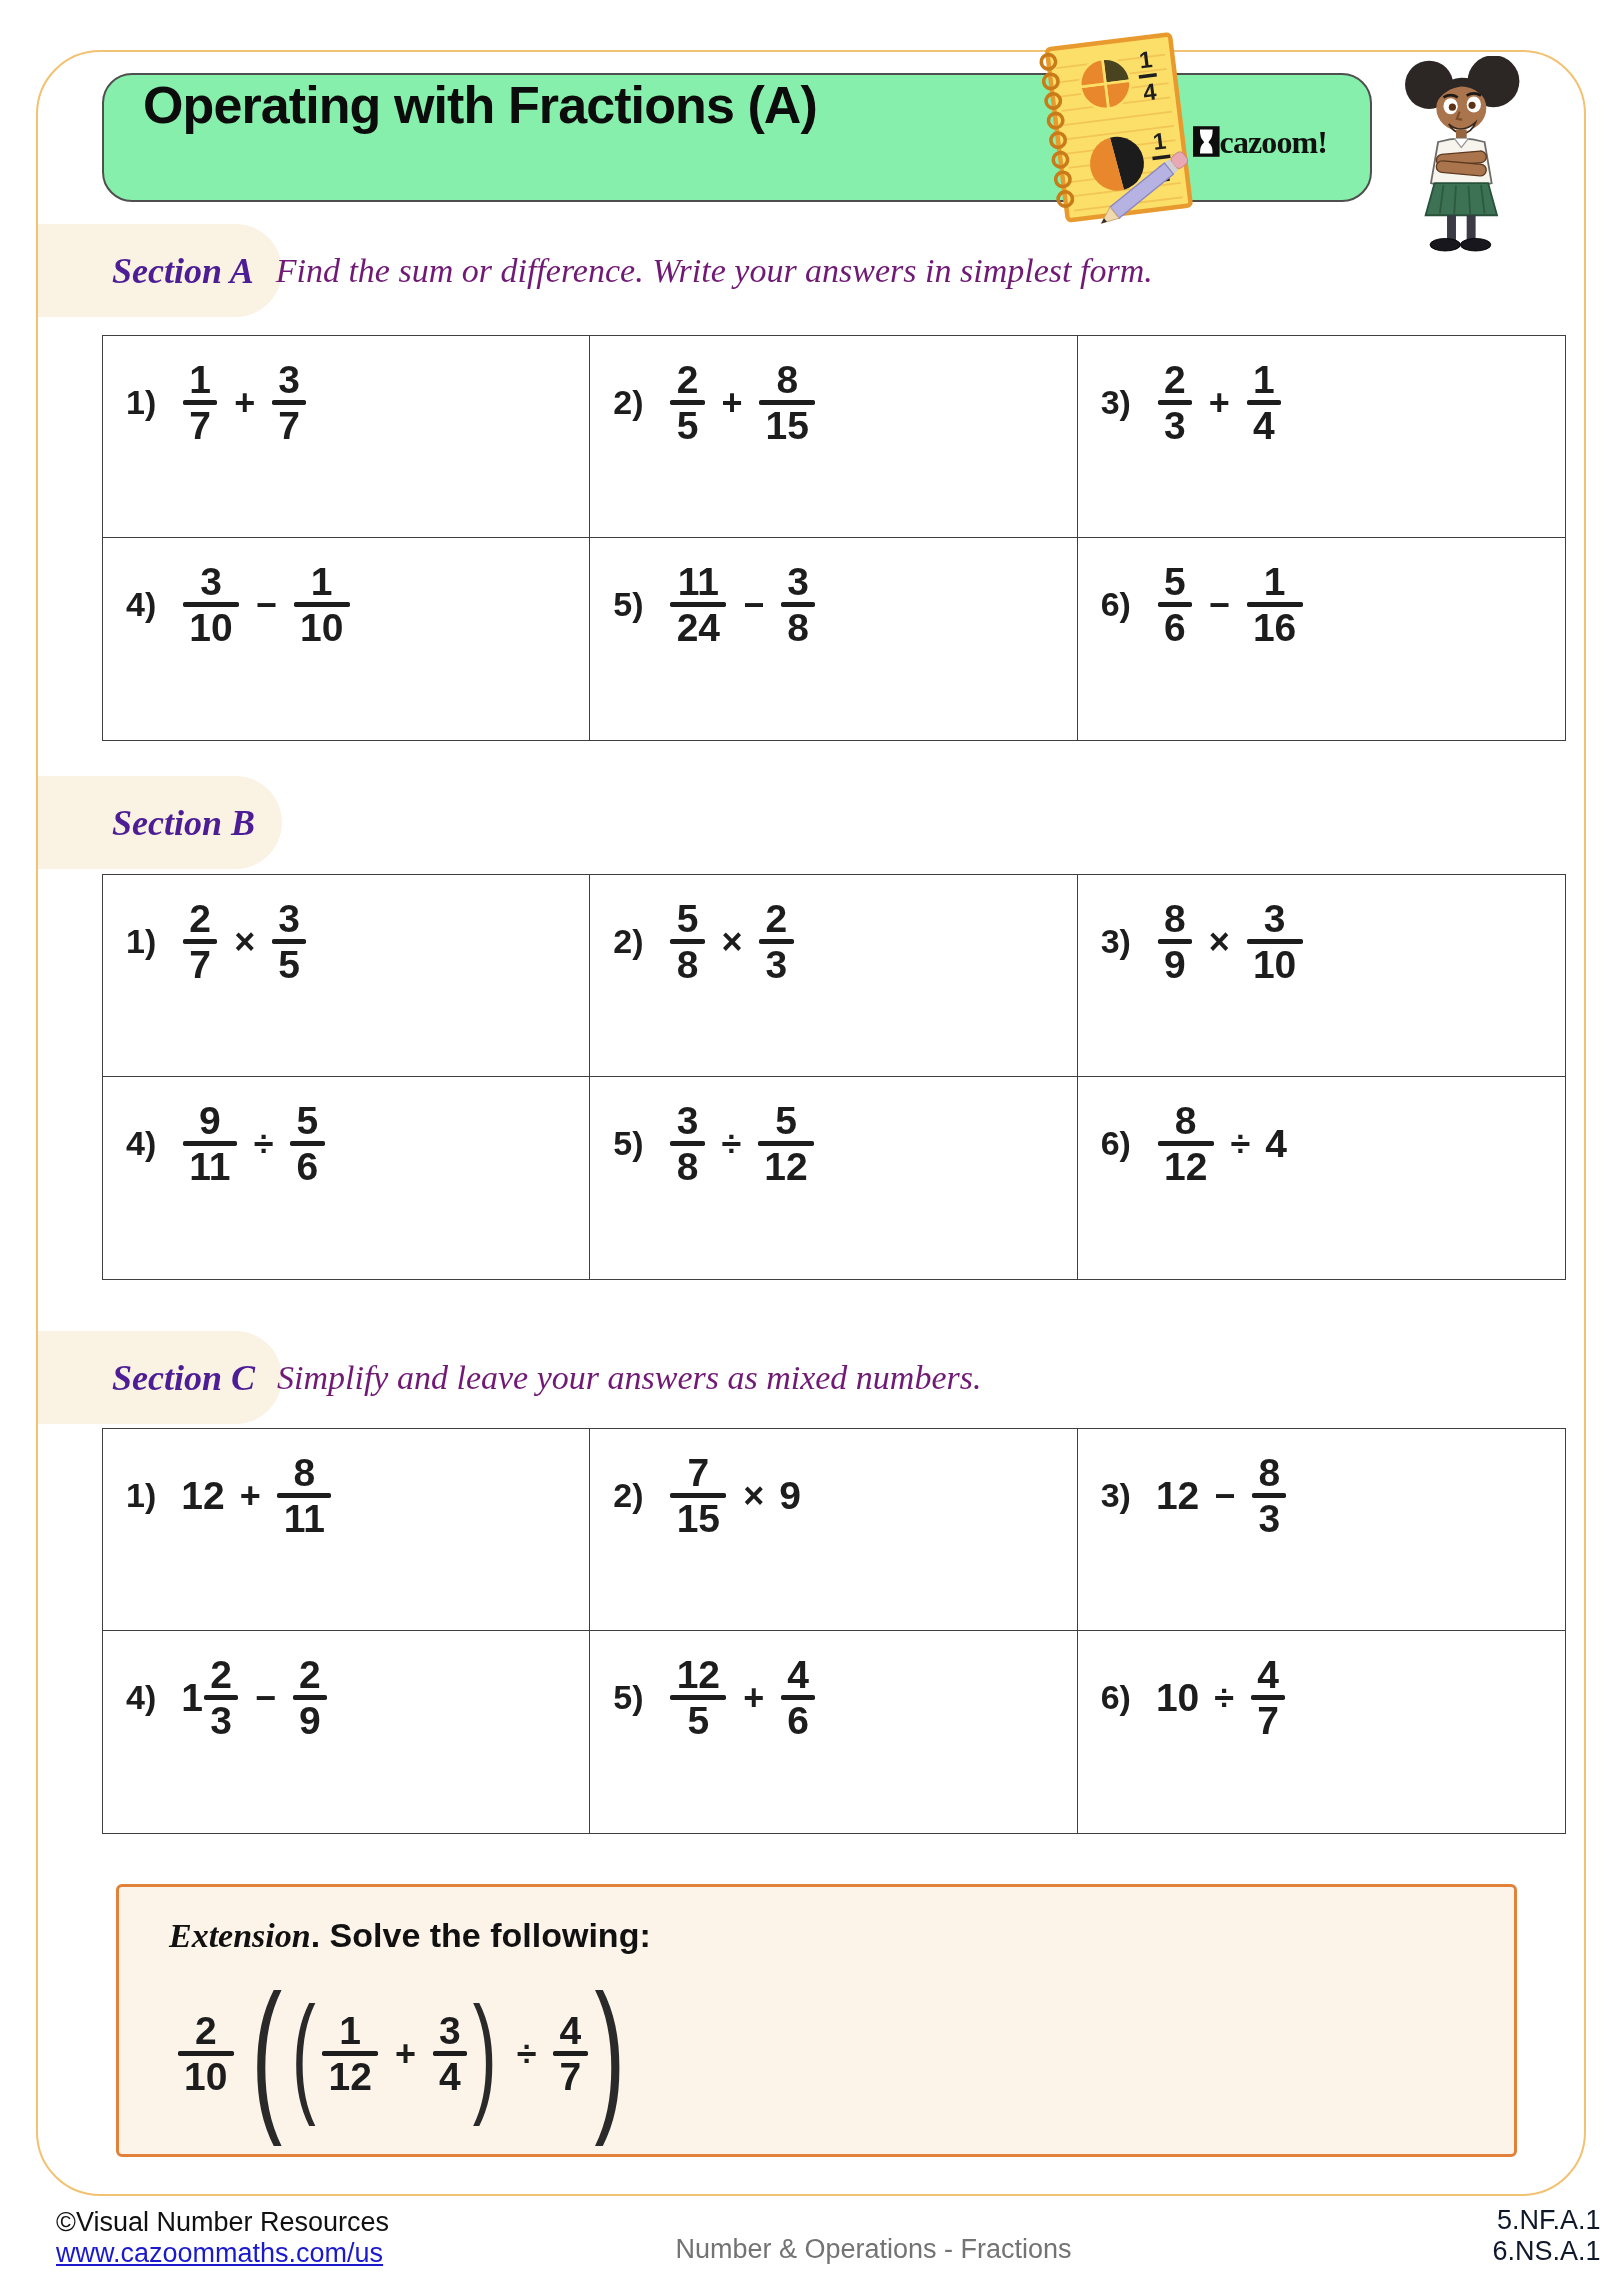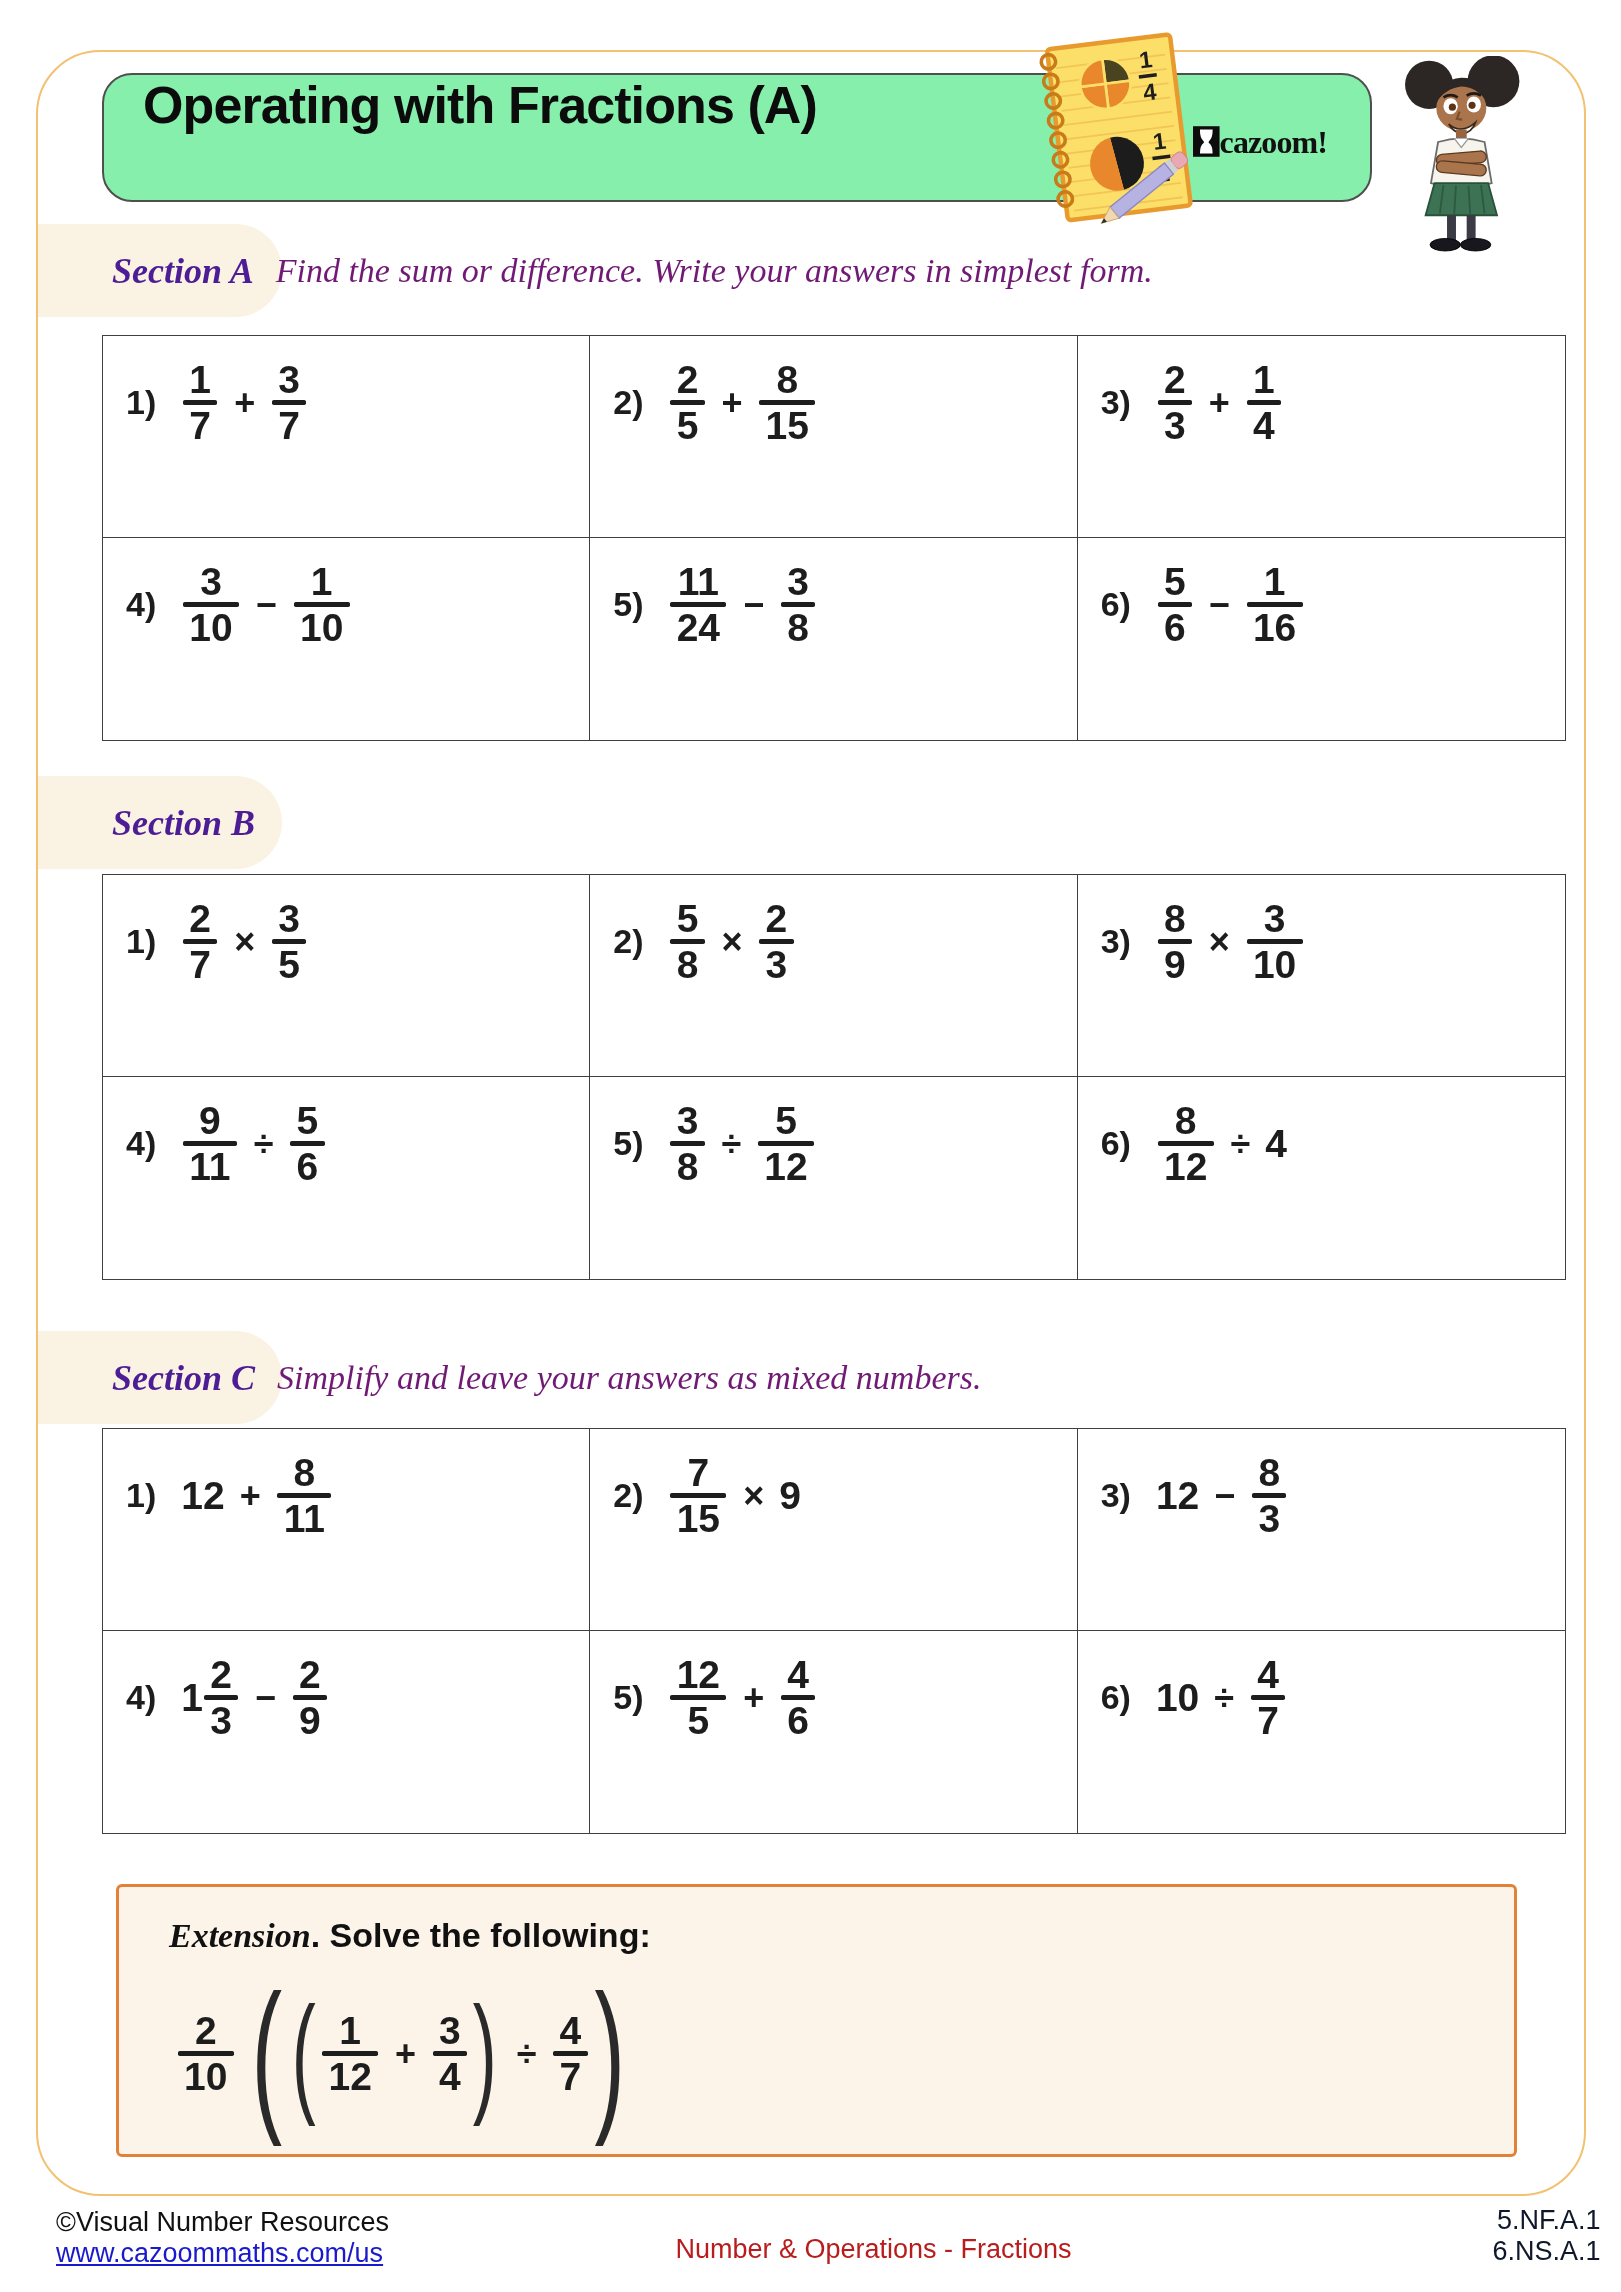--- a/index.html
+++ b/index.html
@@ -53,21 +53,21 @@
   .ext-rest{font:700 34px "Liberation Sans",sans-serif;color:#111;}
   .ext-expr{position:absolute;left:57px;top:77px;height:179px;display:flex;align-items:center;}
   .paren{font-family:"Liberation Sans",sans-serif;font-weight:400;color:#2a2a2a;line-height:1;display:inline-block;}
   .paren.outer{font-size:167px;transform:scaleX(0.55);margin:0 -7.2px;}
   .paren.inner{font-size:131px;transform:scaleX(0.55);margin:0 -5.4px;}
   .ext-expr .frac:first-child{margin-right:12.5px;}
 
   
   .f-left{position:absolute;left:56px;top:2207px;line-height:33px;font:400 27px "Liberation Sans",sans-serif;color:#101010;}
   .f-link{color:#1a1acc;text-decoration:underline;}
-  .f-center{position:absolute;left:125px;right:0;top:2234px;text-align:center;font:400 27px "Liberation Sans",sans-serif;color:#b91c1c;}
+  .f-center{position:absolute;left:125px;right:0;top:2234px;text-align:center;font:400 27px "Liberation Sans",sans-serif;color:#737373;}
   .f-right{position:absolute;right:21.5px;top:2205px;text-align:right;line-height:31px;font:400 27px "Liberation Sans",sans-serif;color:#0f172a;}
 </style>
 </head>
 <body>
 
 <div class="page">
 
   <div class="outer-frame"></div>
 
   <div class="title-box">

